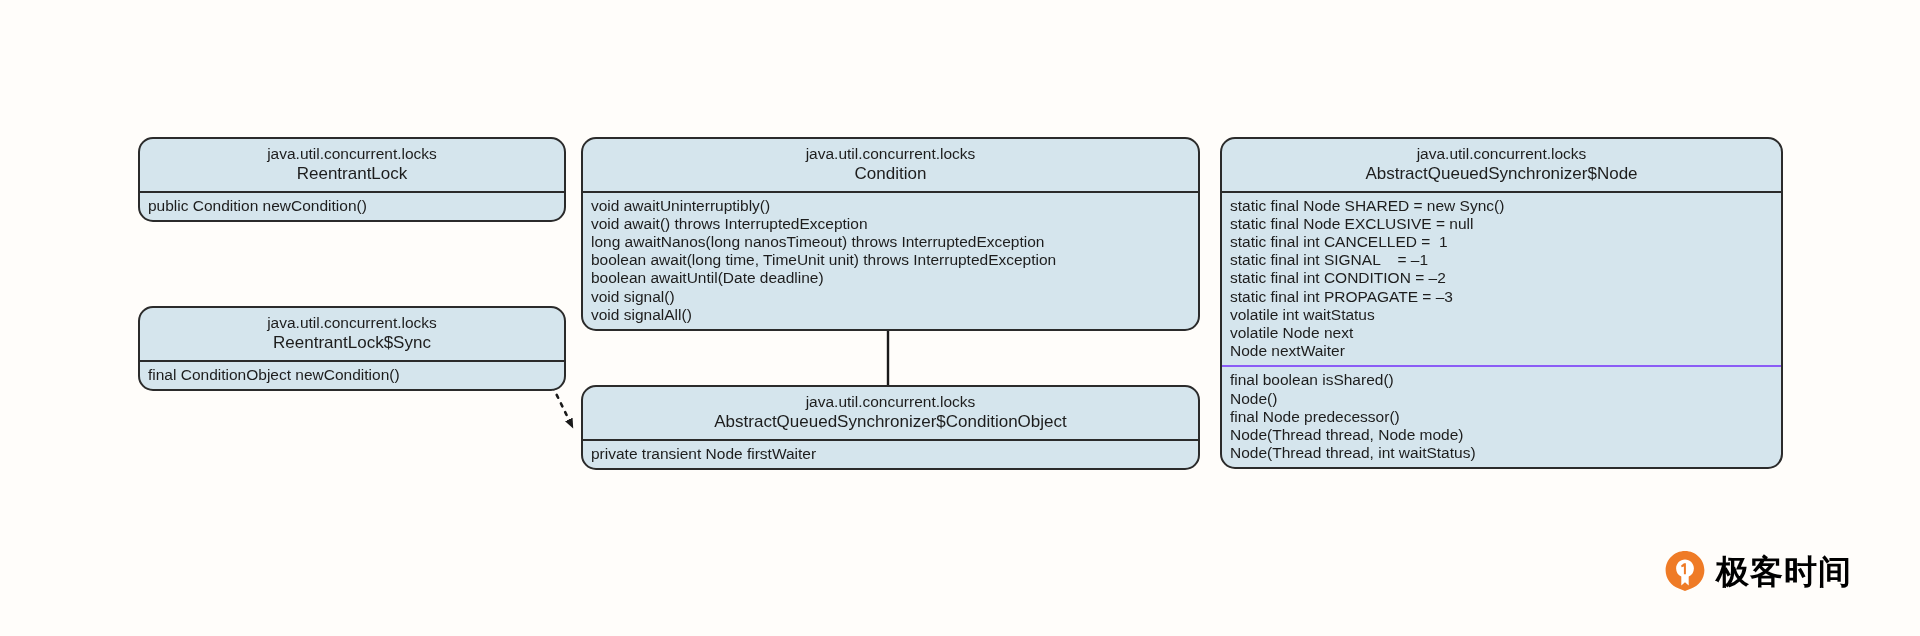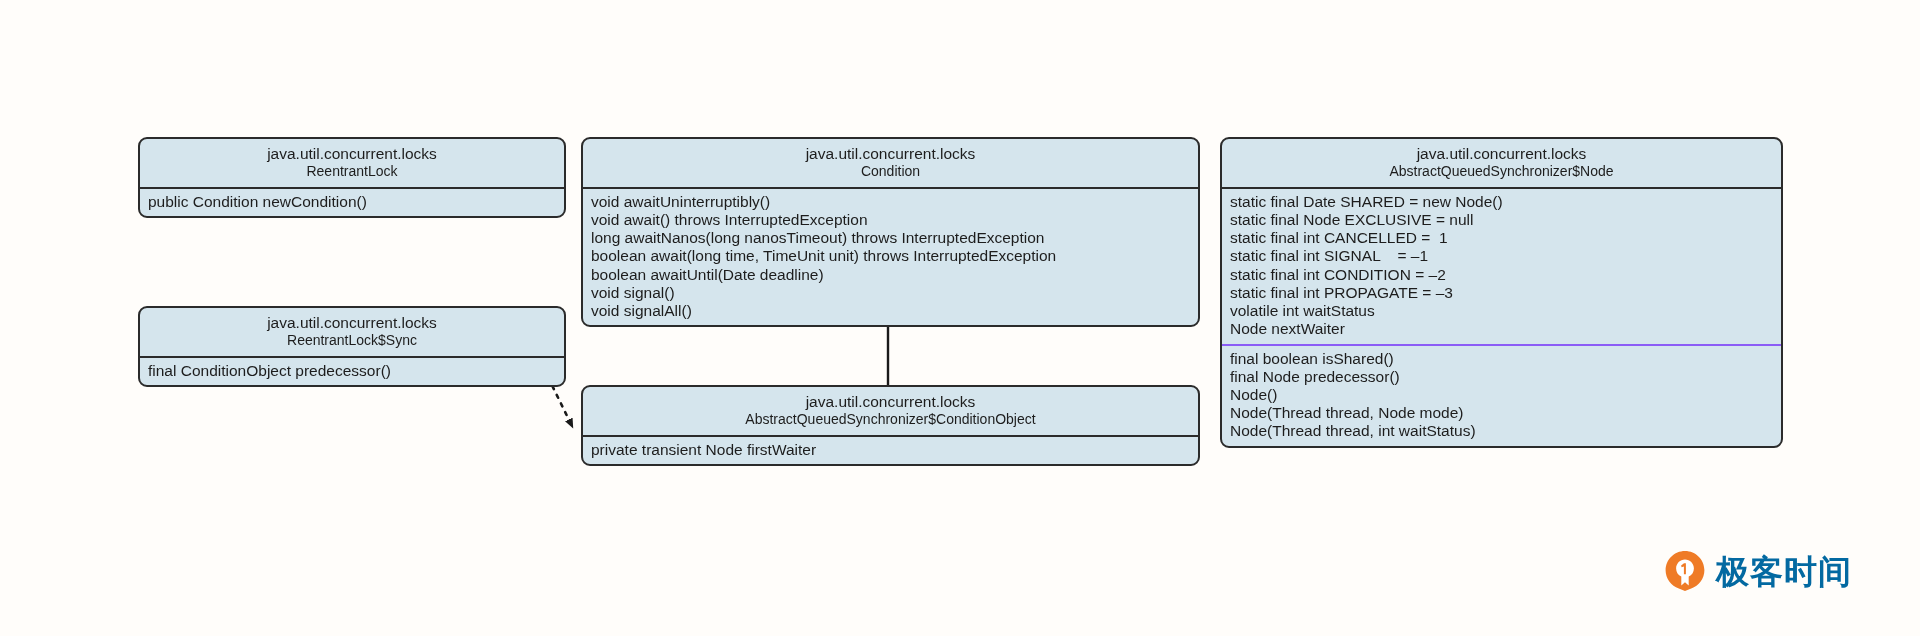--- a/index.html
+++ b/index.html
@@ -17,41 +17,41 @@
     width: 1920px;
     height: 636px;
     background: #fffdfa;
   }
 
   
   .uml-box {
     position: absolute;
     background: #d5e5ed;
     border: 2px solid #2b2b2b;
-    border-radius: 9px;
+    border-radius: 15px;
     overflow: hidden;
   }
 
   .uml-header {
     text-align: center;
     padding: 5px 8px 6px 8px;
     border-bottom: 2px solid #2b2b2b;
     line-height: 1.25;
   }
 
   .uml-pkg {
     display: block;
     font-size: 15.5px;
     color: #1d1d1d;
     white-space: pre;
   }
 
   .uml-cls {
     display: block;
-    font-size: 14px;
+    font-size: 17px;
     color: #1d1d1d;
     white-space: pre;
   }
 
   .uml-compartment {
     padding: 4px 0px 5px 0px;
   }
 
   .uml-compartment + .uml-compartment {
     border-top: 2px solid #8b5cf6;
@@ -87,21 +87,21 @@
 
   #brand-mark {
     width: 44px;
     height: 44px;
     flex: 0 0 44px;
   }
 
   #brand-text {
     font-size: 33px;
     font-weight: 700;
-    color: #0369a1;
+    color: #000000;
     letter-spacing: 1px;
     font-family: "DejaVu Sans", sans-serif;
     line-height: 1;
   }
 </style>
 </head>
 <body>
 
 <div id="canvas">
 
@@ -128,21 +128,21 @@
       <div class="uml-member">public Condition newCondition()</div>
     </div>
   </div>
 
   <div class="uml-box" style="left:138px; top:306px; width:428px;">
     <div class="uml-header">
       <span class="uml-pkg">java.util.concurrent.locks</span>
       <span class="uml-cls">ReentrantLock$Sync</span>
     </div>
     <div class="uml-compartment">
-      <div class="uml-member">final ConditionObject predecessor()</div>
+      <div class="uml-member">final ConditionObject newCondition()</div>
     </div>
   </div>
 
   <div class="uml-box" style="left:581px; top:137px; width:619px;">
     <div class="uml-header">
       <span class="uml-pkg">java.util.concurrent.locks</span>
       <span class="uml-cls">Condition</span>
     </div>
     <div class="uml-compartment">
       <div class="uml-member">void awaitUninterruptibly()</div>
@@ -164,33 +164,34 @@
       <div class="uml-member">private transient Node firstWaiter</div>
     </div>
   </div>
 
   <div class="uml-box" style="left:1220px; top:137px; width:563px;">
     <div class="uml-header">
       <span class="uml-pkg">java.util.concurrent.locks</span>
       <span class="uml-cls">AbstractQueuedSynchronizer$Node</span>
     </div>
     <div class="uml-compartment">
-      <div class="uml-member">static final Date SHARED = new Node()</div>
+      <div class="uml-member">static final Node SHARED = new Sync()</div>
       <div class="uml-member">static final Node EXCLUSIVE = null</div>
       <div class="uml-member">static final int CANCELLED =  1</div>
       <div class="uml-member">static final int SIGNAL    = –1</div>
       <div class="uml-member">static final int CONDITION = –2</div>
       <div class="uml-member">static final int PROPAGATE = –3</div>
       <div class="uml-member">volatile int waitStatus</div>
+      <div class="uml-member">volatile Node next</div>
       <div class="uml-member">Node nextWaiter</div>
     </div>
     <div class="uml-compartment">
       <div class="uml-member">final boolean isShared()</div>
+      <div class="uml-member">Node()</div>
       <div class="uml-member">final Node predecessor()</div>
-      <div class="uml-member">Node()</div>
       <div class="uml-member">Node(Thread thread, Node mode)</div>
       <div class="uml-member">Node(Thread thread, int waitStatus)</div>
     </div>
   </div>
 
   <div id="brand">
     <svg id="brand-mark" viewBox="0 0 44 44">
       <path d="M22 2 C11.2 2 2.6 10.6 2.6 21.3 C2.6 29.6 8.1 36.8 15.8 39.6
                L22 42 L28.2 39.6 C35.9 36.8 41.4 29.6 41.4 21.3
                C41.4 10.6 32.8 2 22 2 Z" fill="#ef7b26"></path>

